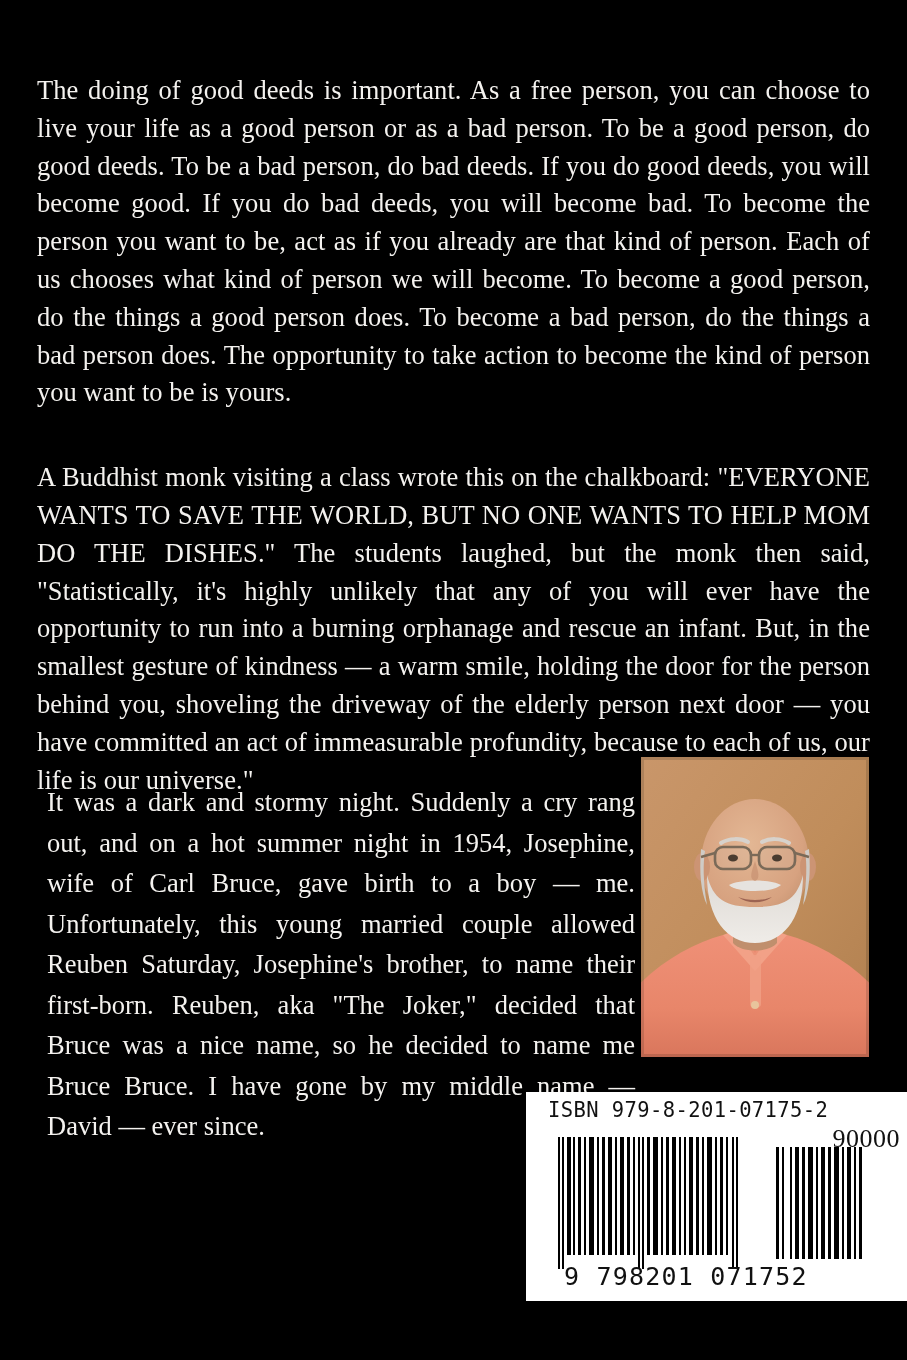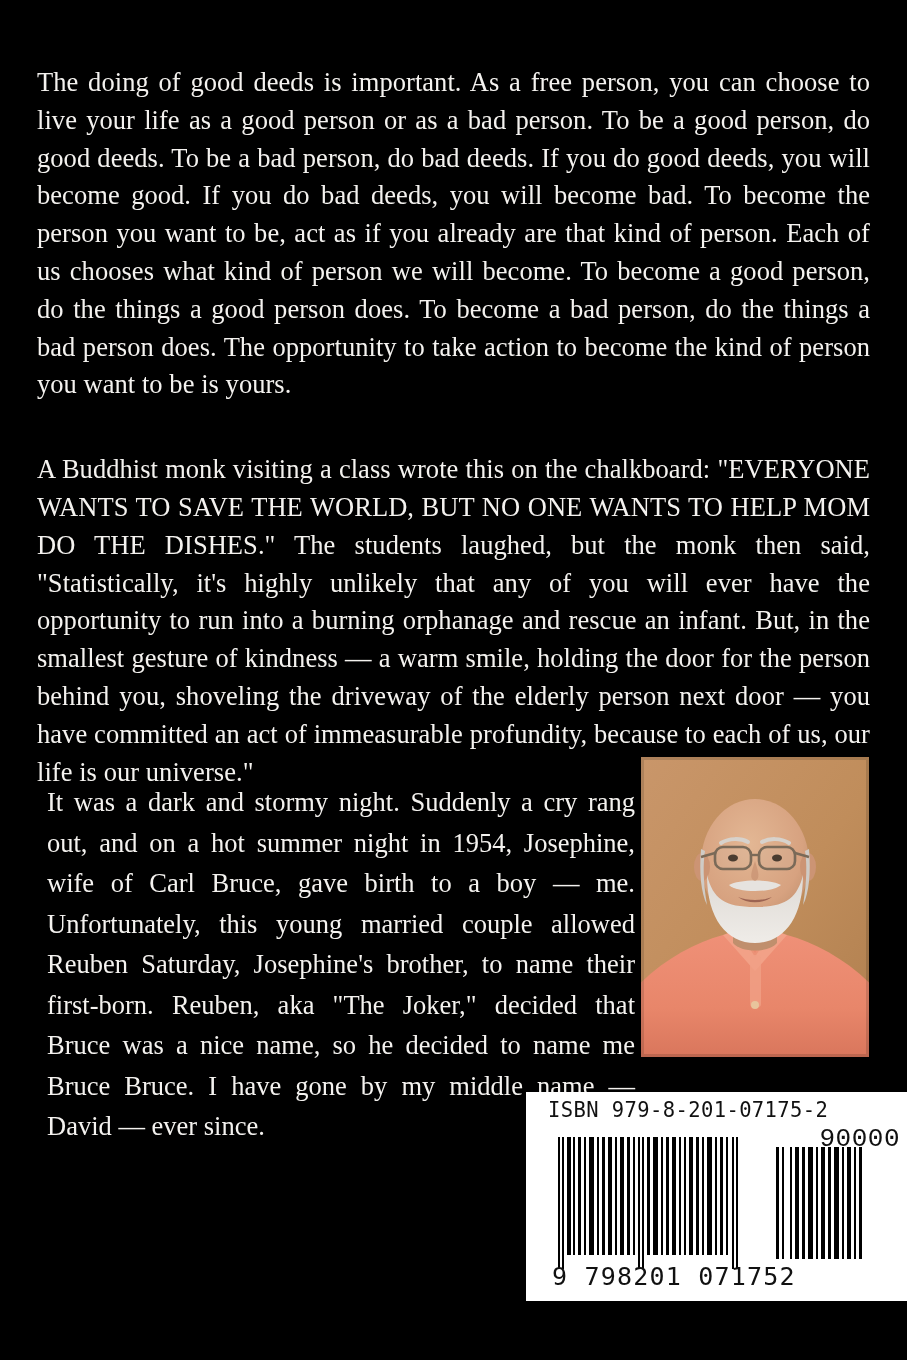--- a/index.html
+++ b/index.html
@@ -19,21 +19,21 @@
   .page {
     position: absolute;
     inset: 0;
     background: #000000;
   }
 
   
   .copy-block {
     position: absolute;
     left: 37px;
-    top: 64px;
+    top: 72px;
     width: 833px;
   }
 
   .para {
     font-size: 26.5px;
     line-height: 37.8px;
     text-align: justify;
     text-justify: inter-word;
     color: #f4f2ef;
     margin: 0 0 11px 0;
@@ -89,21 +89,21 @@
     font-family: "DejaVu Sans Mono", "Liberation Mono", monospace;
     font-size: 20.5px;
     letter-spacing: 0.4px;
     color: #111111;
     white-space: nowrap;
   }
   .addon-digits {
     position: absolute;
     right: 16px;
     top: 32px;
-    font-family: Liberation Mono, monospace;
+    font-family: Liberation Serif, serif;
     font-size: 26px;
     letter-spacing: 0.5px;
     color: #111111;
     white-space: nowrap;
   }
   .ean-main {
     position: absolute;
     left: 30px;
     top: 45px;
     width: 190px;
@@ -112,21 +112,21 @@
   .ean-addon {
     position: absolute;
     left: 248px;
     top: 55px;
     width: 90px;
     height: 112px;
   }
   .bars { display: block; width: 100%; height: 100%; }
   .ean-digits {
     position: absolute;
-    left: 26px;
+    left: 38px;
     top: 170px;
     font-family: "DejaVu Sans Mono", "Liberation Mono", monospace;
     font-size: 25px;
     letter-spacing: 1.2px;
     color: #111111;
     white-space: nowrap;
   }
 </style>
 </head>
 <body>

